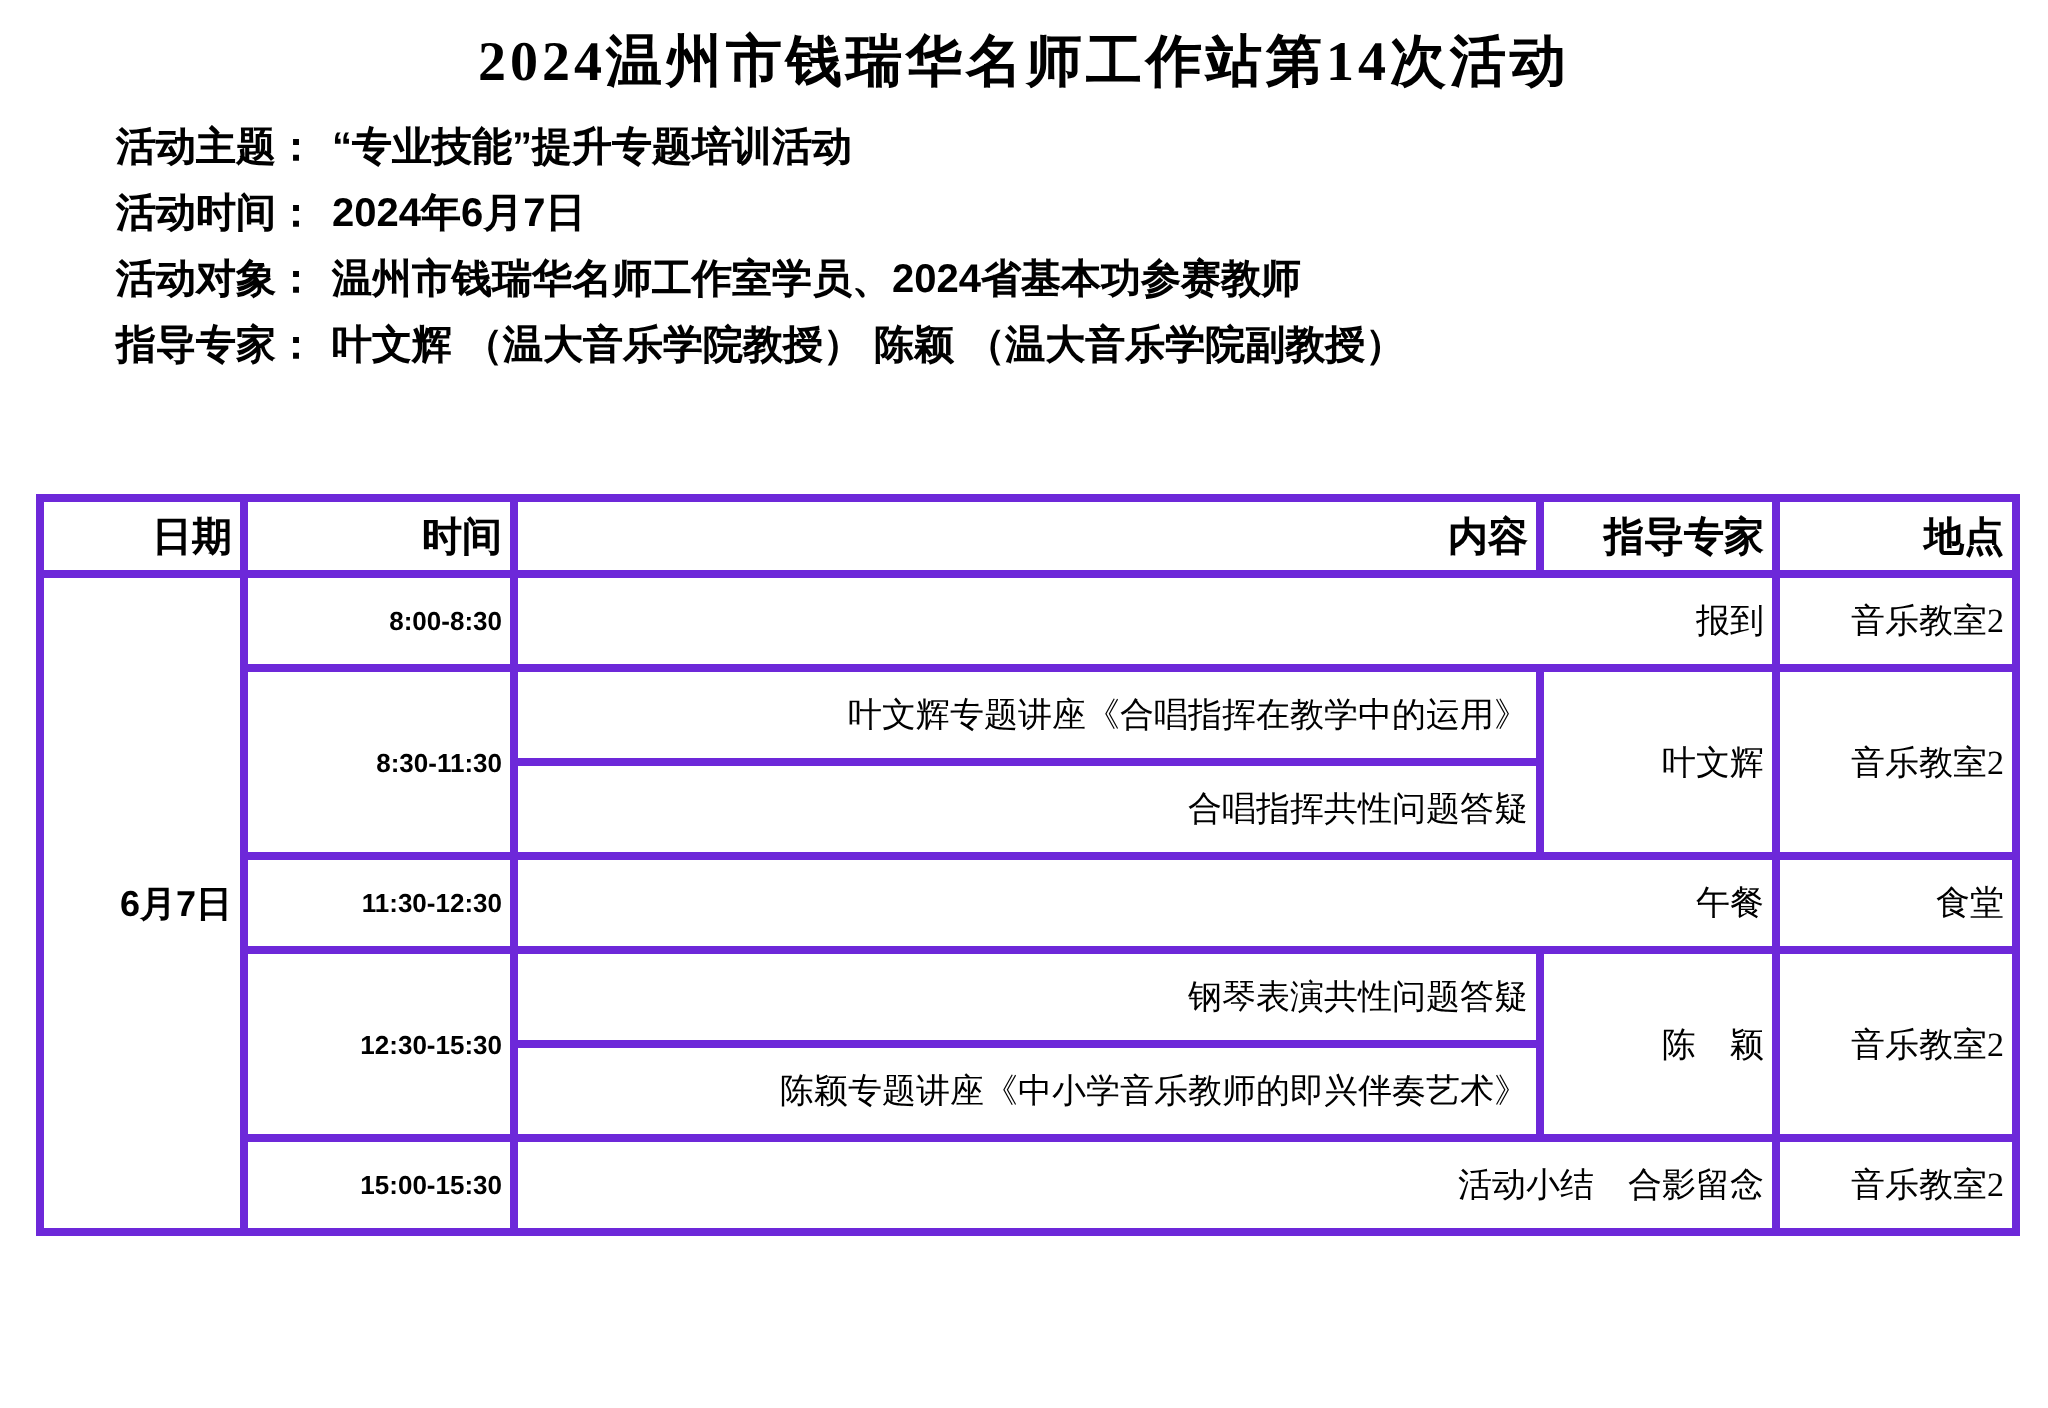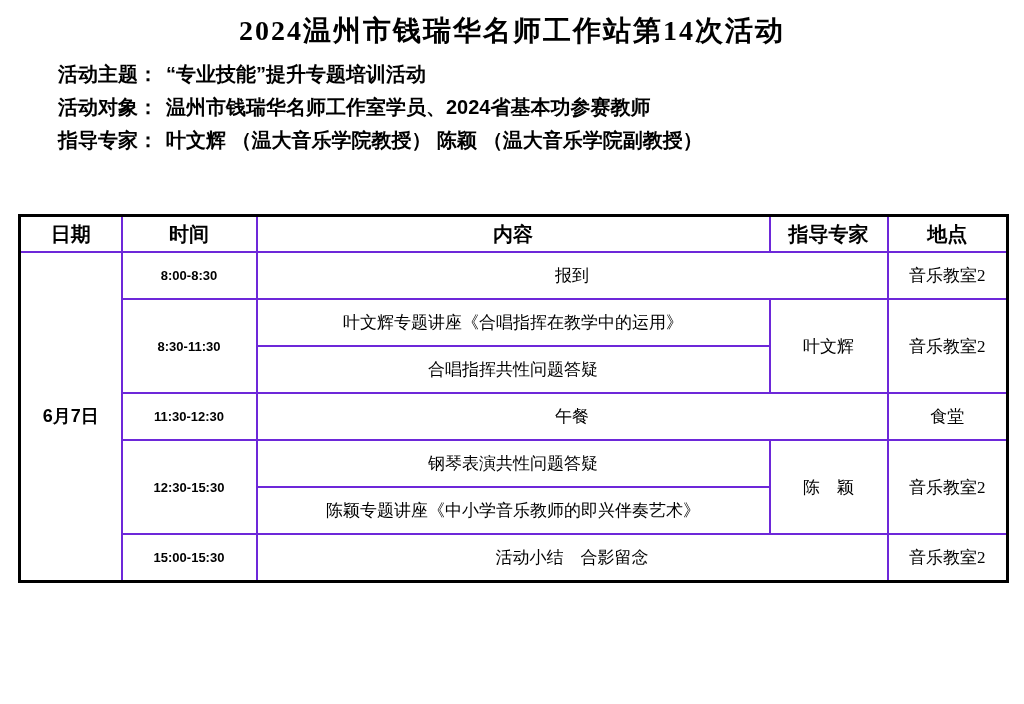--- a/index.html
+++ b/index.html
@@ -38,22 +38,22 @@
 
   table.schedule {
     border-collapse: collapse;
     table-layout: fixed;
     width: 988px;
     margin: 57px 0 0 18px;
     border: 3px solid #000;
   }
   table.schedule th,
   table.schedule td {
-    border: 2px solid #6d28d9;
-    text-align: center;
+    border: 4px solid #6d28d9;
+    text-align: right;
     vertical-align: middle;
     padding: 2px 4px;
     overflow: hidden;
   }
   table.schedule th {
     font-family: "Liberation Sans", sans-serif;
     font-weight: bold;
     font-size: 20px;
     height: 30px;
   }
@@ -89,20 +89,23 @@
 </head>
 <body>
 
 <div class="page">
 
   <h1 class="doc-title">2024温州市钱瑞华名师工作站第14次活动</h1>
 
   <div class="info-block">
     <div class="info-line">
       <span class="info-label">活动主题：</span><span class="info-value">“专业技能”提升专题培训活动</span>
+    </div>
+    <div class="info-line">
+      <span class="info-label">活动时间：</span><span class="info-value">2024年6月7日</span>
     </div>
     <div class="info-line">
       <span class="info-label">活动对象：</span><span class="info-value">温州市钱瑞华名师工作室学员、2024省基本功参赛教师</span>
     </div>
     <div class="info-line">
       <span class="info-label">指导专家：</span><span class="info-value">叶文辉 （温大音乐学院教授） 陈颖 （温大音乐学院副教授）</span>
     </div>
   </div>
 
   <table class="schedule">

